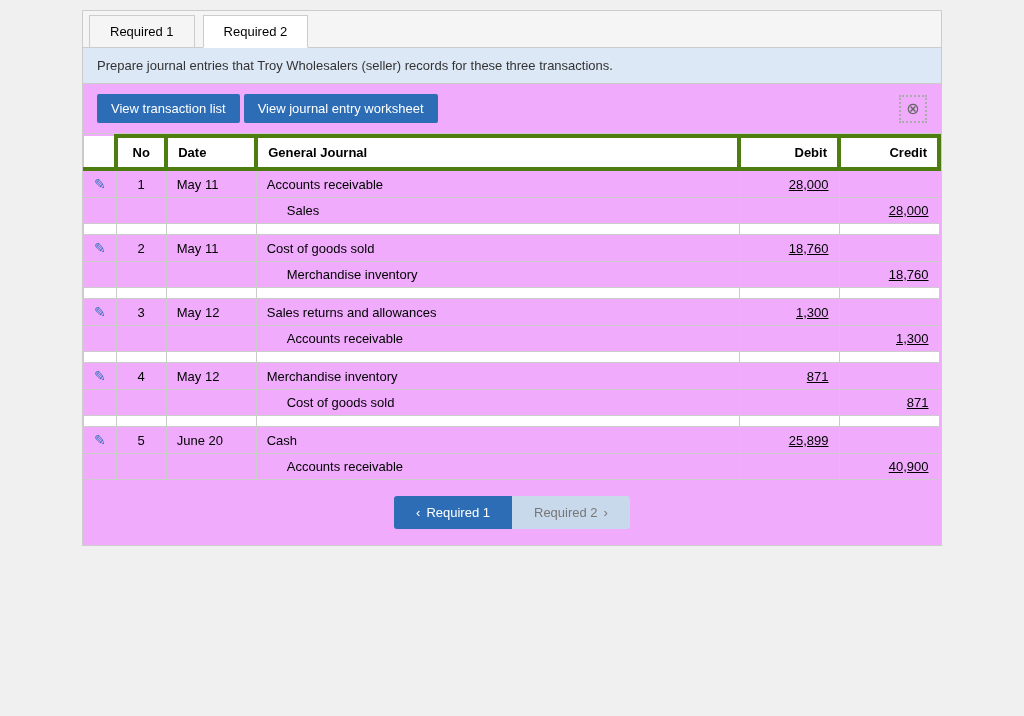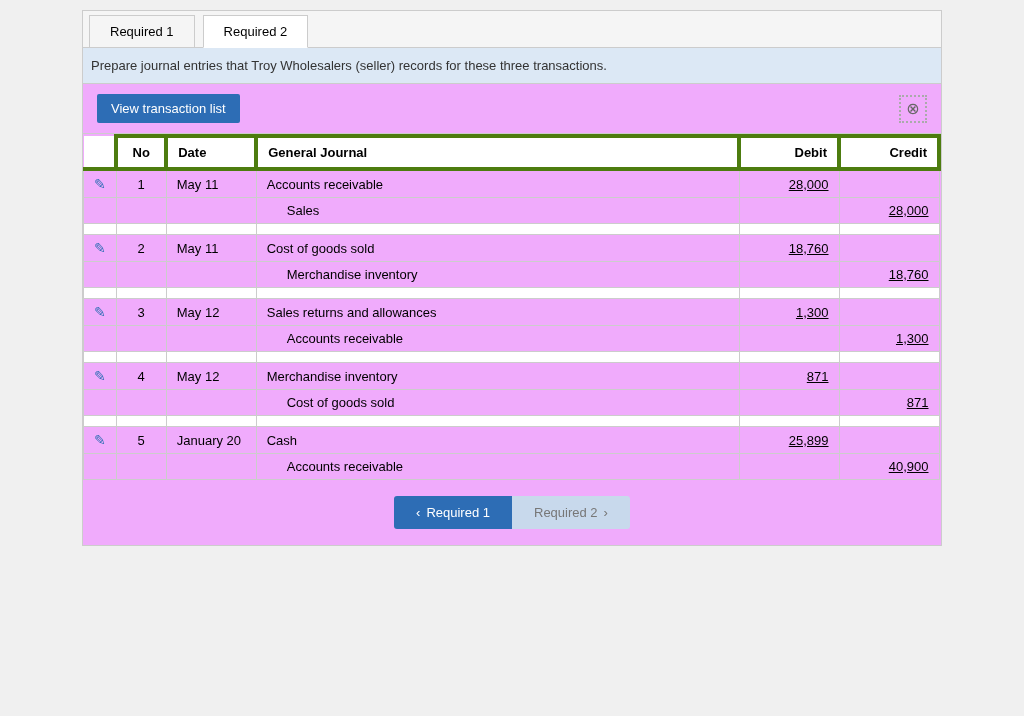--- a/index.html
+++ b/index.html
@@ -35,21 +35,21 @@
     }
     .tab.active {
       background: #fff;
       border-bottom: 1px solid #fff;
       margin-bottom: -1px;
       z-index: 1;
     }
     
     .instruction {
       background: #dce8f5;
-      padding: 10px 8px;
+      padding: 10px 14px;
       font-size: 13px;
       color: #333;
       border-bottom: 1px solid #ccc;
     }
     
     .toolbar {
       display: flex;
       align-items: center;
       padding: 10px 14px;
       gap: 4px;
@@ -156,20 +156,21 @@
 
   <div class="tabs">
     <div class="tab">Required 1</div>
     <div class="tab active">Required 2</div>
   </div>
 
   <div class="instruction">Prepare journal entries that Troy Wholesalers (seller) records for these three transactions.</div>
 
   <div class="toolbar">
     <button class="btn-blue">View transaction list</button>
+    <button class="btn-blue">View journal entry worksheet</button>
     <div class="icon-close">⊗</div>
   </div>
 
   <div class="table-wrap">
     <table>
       <thead>
         <tr>
           <th style="width:24px; border-left:none; border-top:none;"></th>
           <th class="center">No</th>
           <th>Date</th>
@@ -271,21 +272,21 @@
             <td></td>
             <td></td>
             <td></td>
             <td></td>
             <td></td>
             <td></td>
           </tr>
           <tr>
             <td class="edit-col"><span style="color:#2d6db5; font-size:14px;">✎</span></td>
             <td class="no-col center">5</td>
-            <td class="date-col">January 20</td>
+            <td class="date-col">June 20</td>
             <td class="journal-col">Cash</td>
             <td class="debit-col right">25,899</td>
             <td class="credit-col right"></td>
           </tr>
           <tr>
             <td class="edit-col"></td>
             <td class="no-col center"></td>
             <td class="date-col"></td>
             <td class="journal-col" style="padding-left: 30px;">Accounts receivable</td>
             <td class="debit-col right"></td>

